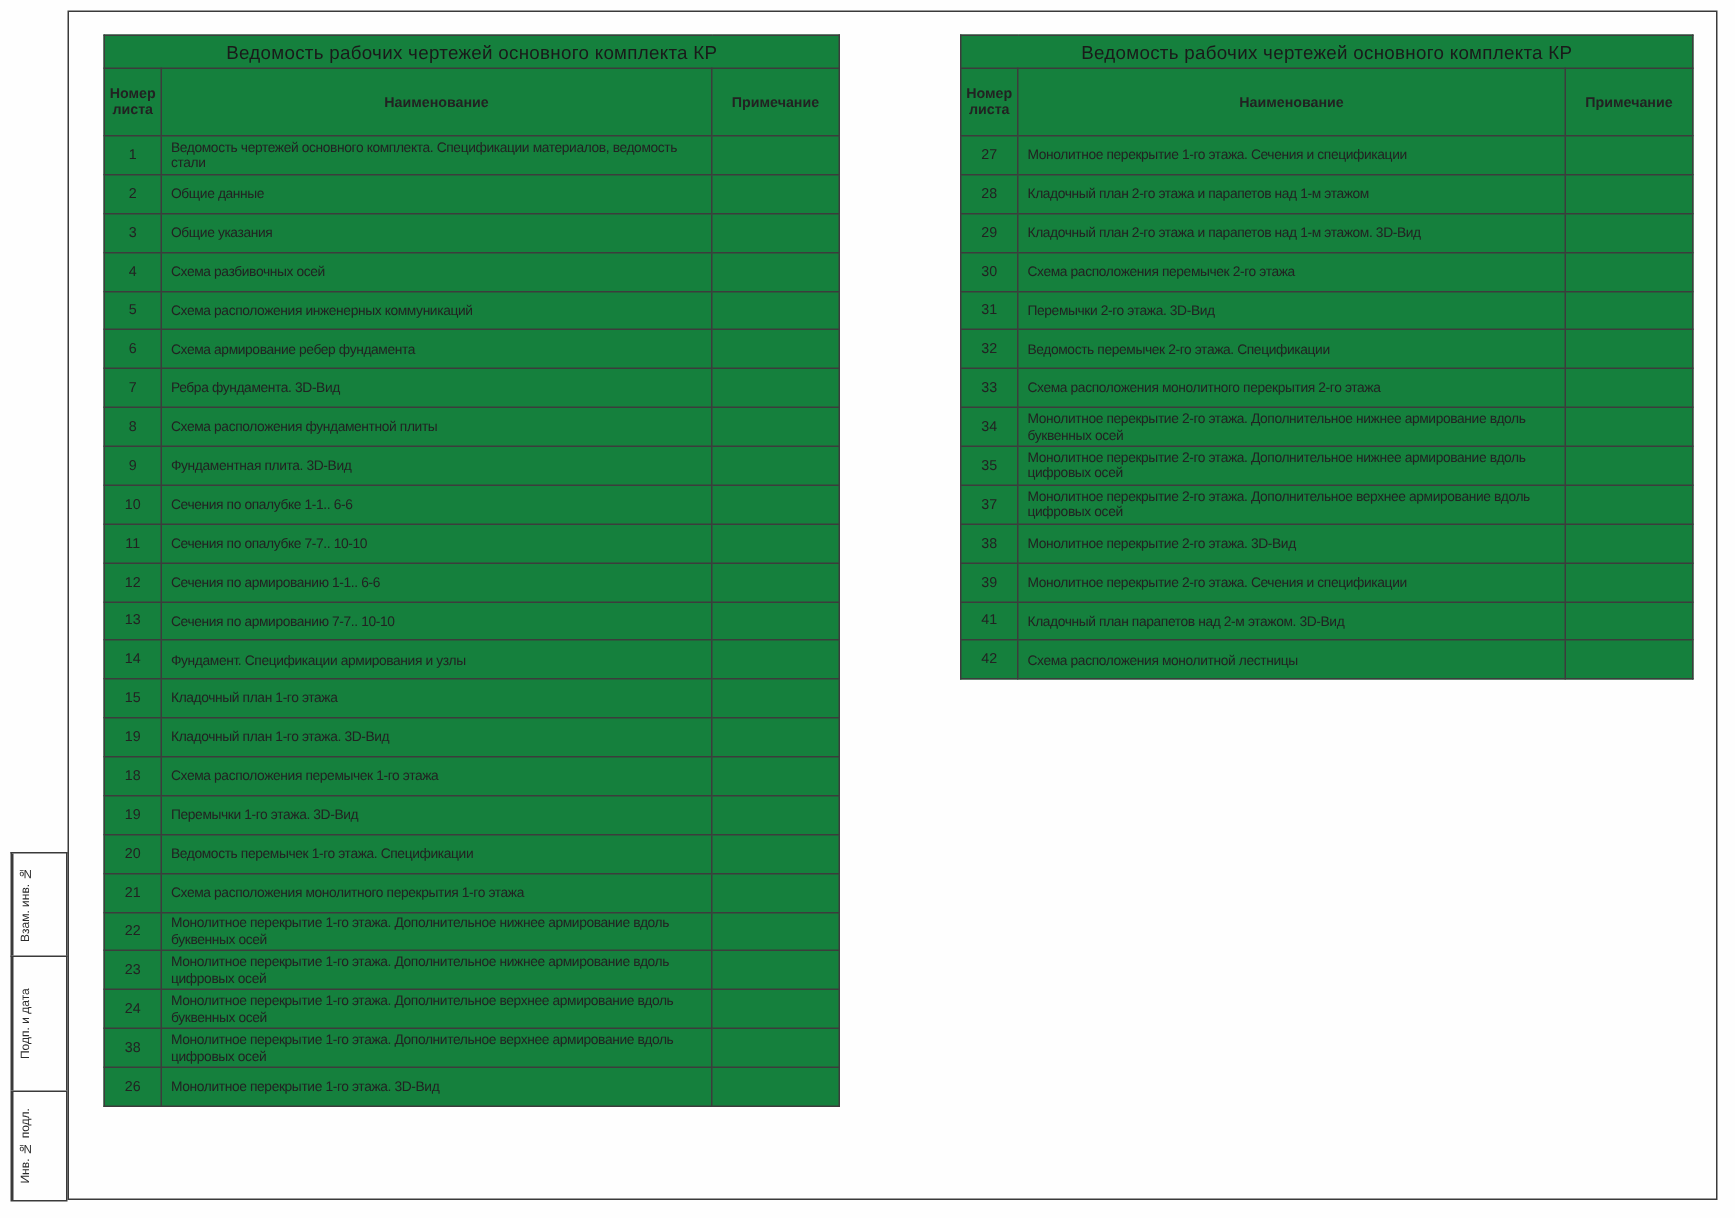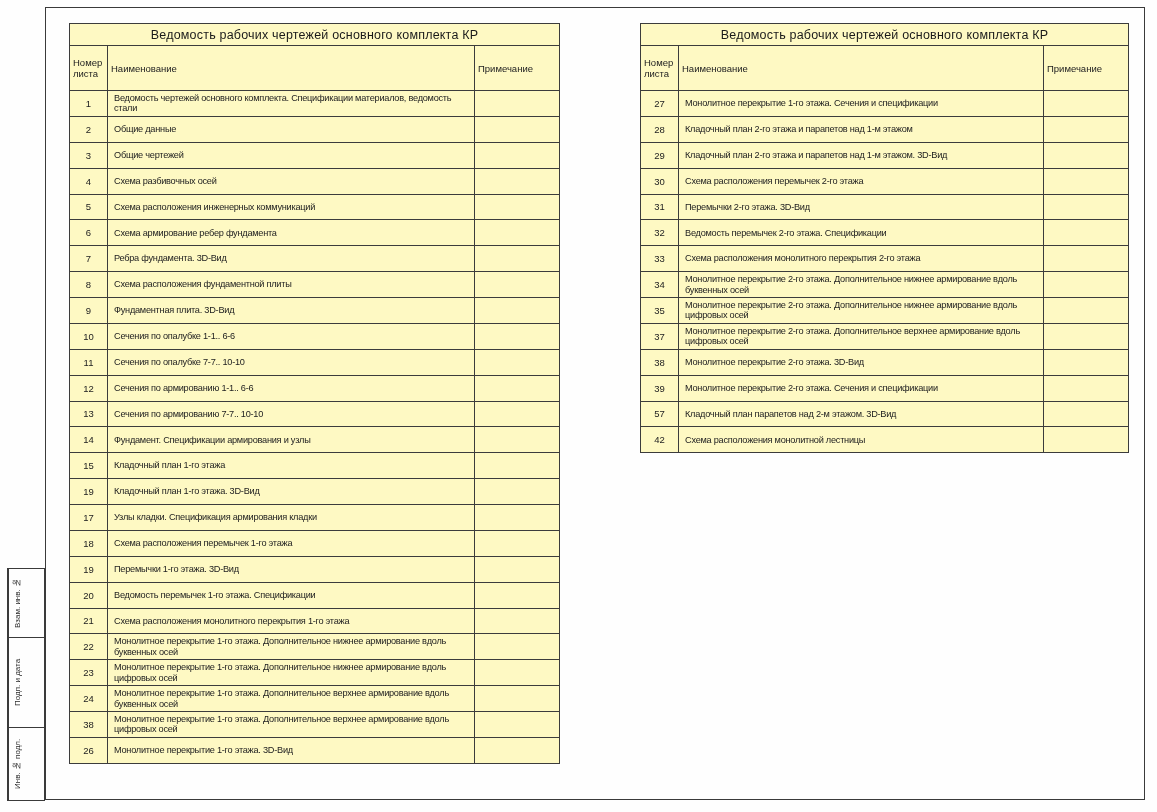--- a/index.html
+++ b/index.html
@@ -24,31 +24,31 @@
   .stamp-label{
     box-sizing:border-box;width:17px;border-right:1px solid #3a3a3a;
     display:flex;align-items:center;justify-content:center;
     writing-mode:vertical-rl;transform:rotate(180deg);
     font-size:8px;letter-spacing:0;color:#2a2a2a;white-space:nowrap;
   }
   .stamp-blank{flex:1;}
   
   table.reg{
     position:absolute;border-collapse:collapse;table-layout:fixed;
-    background:#fef9c3;
+    background:#15803d;
   }
   table.reg, table.reg td, table.reg th{border:1px solid #3c3c3c;}
   table.reg{border:1.5px solid #333;}
   td.t-title{
     height:21px;text-align:center;vertical-align:middle;
     font-size:12.5px;letter-spacing:0.2px;color:#1a1a1a;padding:0;
   }
   td.t-head{
-    height:44px;text-align:left;vertical-align:middle;
-    font-size:9.5px;line-height:11px;color:#222;padding:0 3px;
+    height:44px;text-align:center;vertical-align:middle;
+    font-size:9.5px;line-height:11px;color:#222;padding:0 3px;font-weight:bold;
   }
   td.c-num{
     height:24.88px;text-align:center;vertical-align:middle;
     font-size:9.5px;color:#222;padding:0;
   }
   td.c-name{
     text-align:left;vertical-align:middle;
     font-size:9.2px;line-height:10.6px;letter-spacing:-0.25px;
     color:#222;padding:1px 6px;
   }
@@ -100,21 +100,21 @@
           <td class="c-name">Ведомость чертежей основного комплекта. Спецификации материалов, ведомость стали</td>
           <td class="c-note"></td>
         </tr>
         <tr>
           <td class="c-num">2</td>
           <td class="c-name">Общие данные</td>
           <td class="c-note"></td>
         </tr>
         <tr>
           <td class="c-num">3</td>
-          <td class="c-name">Общие чертежей</td>
+          <td class="c-name">Общие указания</td>
           <td class="c-note"></td>
         </tr>
         <tr>
           <td class="c-num">4</td>
           <td class="c-name">Схема разбивочных осей</td>
           <td class="c-note"></td>
         </tr>
         <tr>
           <td class="c-num">5</td>
           <td class="c-name">Схема расположения инженерных коммуникаций</td>
@@ -166,25 +166,20 @@
           <td class="c-note"></td>
         </tr>
         <tr>
           <td class="c-num">15</td>
           <td class="c-name">Кладочный план 1-го этажа</td>
           <td class="c-note"></td>
         </tr>
         <tr>
           <td class="c-num">19</td>
           <td class="c-name">Кладочный план 1-го этажа. 3D-Вид</td>
-          <td class="c-note"></td>
-        </tr>
-        <tr>
-          <td class="c-num">17</td>
-          <td class="c-name">Узлы кладки. Спецификация армирования кладки</td>
           <td class="c-note"></td>
         </tr>
         <tr>
           <td class="c-num">18</td>
           <td class="c-name">Схема расположения перемычек 1-го этажа</td>
           <td class="c-note"></td>
         </tr>
         <tr>
           <td class="c-num">19</td>
           <td class="c-name">Перемычки 1-го этажа. 3D-Вид</td>
@@ -299,21 +294,21 @@
           <td class="c-num">38</td>
           <td class="c-name">Монолитное перекрытие 2-го этажа. 3D-Вид</td>
           <td class="c-note"></td>
         </tr>
         <tr>
           <td class="c-num">39</td>
           <td class="c-name">Монолитное перекрытие 2-го этажа. Сечения и спецификации</td>
           <td class="c-note"></td>
         </tr>
         <tr>
-          <td class="c-num">57</td>
+          <td class="c-num">41</td>
           <td class="c-name">Кладочный план парапетов над 2-м этажом. 3D-Вид</td>
           <td class="c-note"></td>
         </tr>
         <tr>
           <td class="c-num">42</td>
           <td class="c-name">Схема расположения монолитной лестницы</td>
           <td class="c-note"></td>
         </tr>
       </tbody>
   </table>

